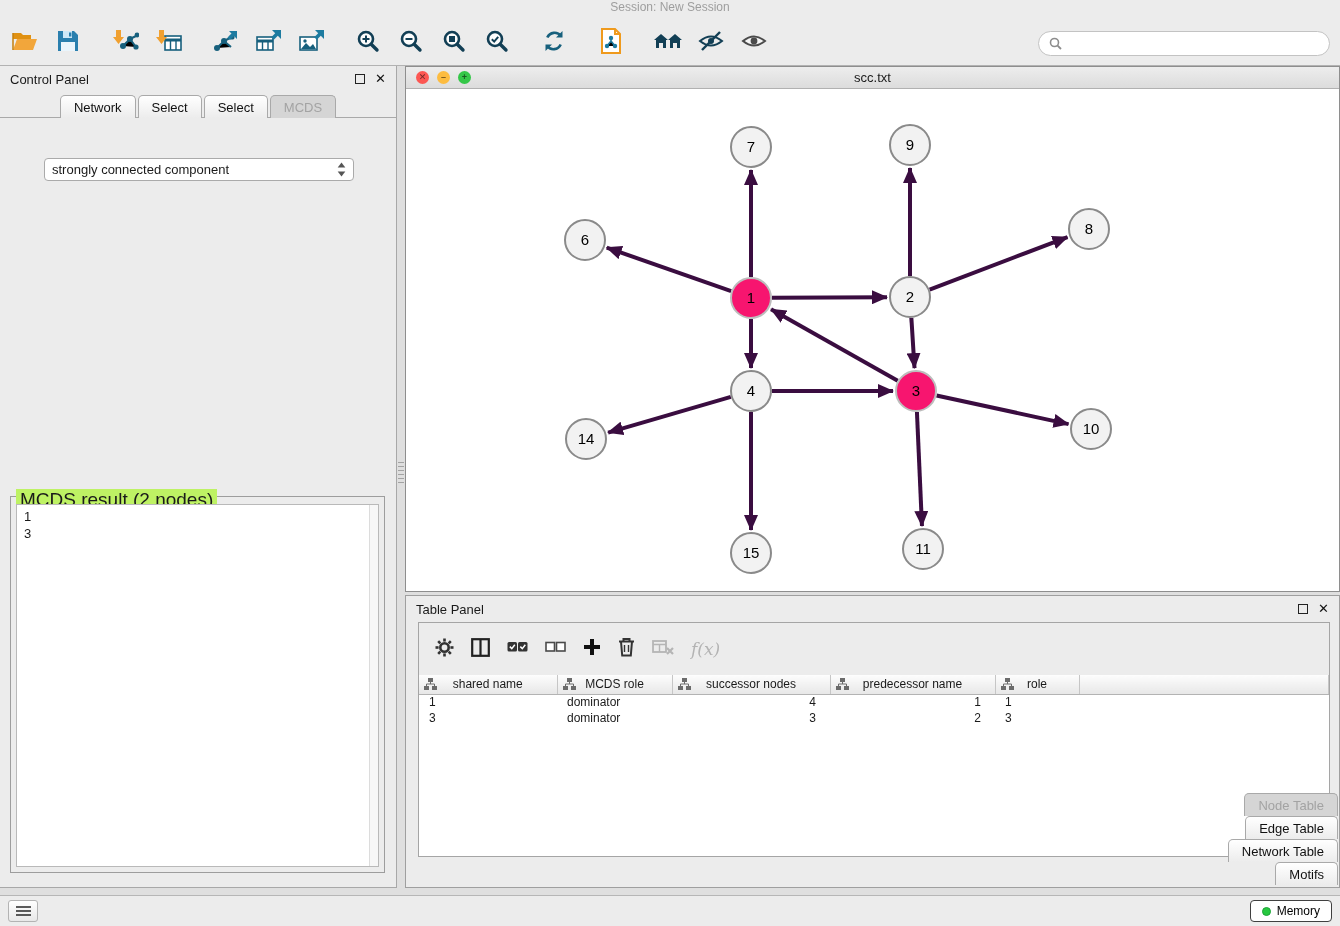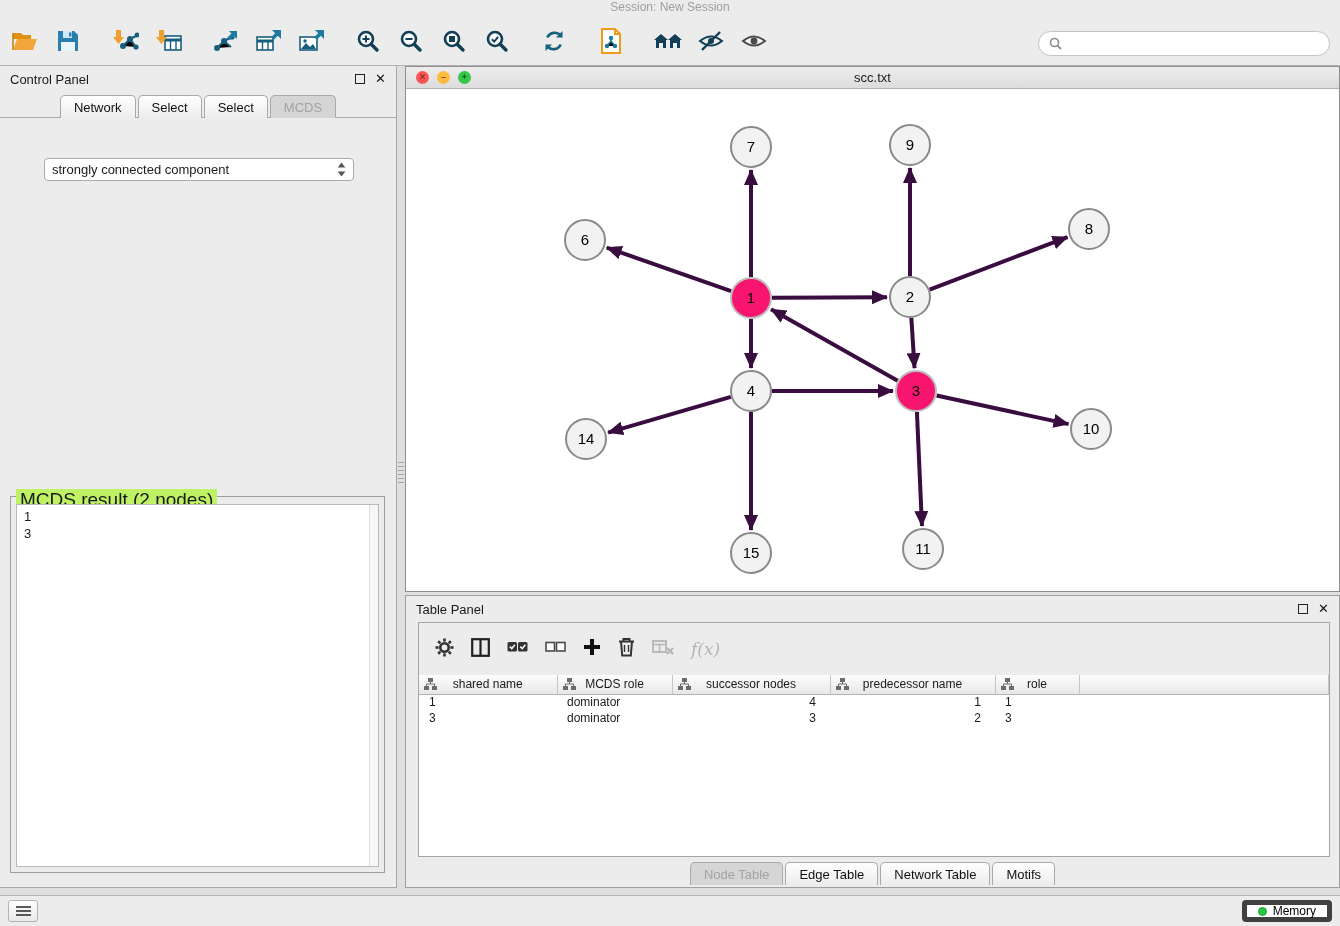--- a/index.html
+++ b/index.html
@@ -125,34 +125,34 @@
   }
   .node-table th .tree-ic { position: absolute; left: 5px; top: 3px; }
   .node-table th:nth-child(1) { width: 138px; }
   .node-table th:nth-child(2) { width: 115px; }
   .node-table th:nth-child(3) { width: 158px; }
   .node-table th:nth-child(4) { width: 165px; }
   .node-table th:nth-child(5) { width: 84px; }
   .node-table td { height: 16px; padding: 0 10px; overflow: hidden; white-space: nowrap; }
   td.al-right { text-align: right; padding-right: 14px; }
   td.al-left { text-align: left; }
-  .tp-tabs { position: absolute; bottom: 3px; left: 0; right: 0; display: flex; justify-content: center; align-items: flex-end; }
+  .tp-tabs { position: absolute; bottom: 3px; left: 0; right: 0; display: flex; justify-content: center; align-items: flex-end; flex-direction: column; }
 
   
   .statusbar {
     position: absolute; bottom: 0; left: 0; width: 100%; height: 31px;
     background: #ececec; border-top: 1px solid #b6b6b6;
     display: flex; align-items: center; padding: 0 8px;
   }
   .menu-btn {
     width: 30px; height: 22px; border: 1px solid #b3b3b3; border-radius: 3px;
     background: linear-gradient(#ffffff, #e8e8e8); display: flex; align-items: center; justify-content: center;
   }
   .memory-btn {
-    margin-left: auto; height: 22px; border: 5px solid #404040; border-radius: 4px; background: #fff;
+    margin-left: auto; height: 22px; border: 1px solid #404040; border-radius: 4px; background: #fff;
     display: flex; align-items: center; gap: 6px; padding: 0 11px; font-size: 12px; font-family: inherit;
   }
   .mem-dot { width: 9px; height: 9px; border-radius: 50%; background: #27c840; border: 1px solid #1da337; }
 
   
   .v-grip { position: absolute; left: 398px; top: 396px; width: 6px; height: 24px;
     background: repeating-linear-gradient(to bottom, #a3a3a3 0 1px, transparent 1px 4px); }
   .h-grip { position: absolute; left: 850px; top: 521px; width: 22px; height: 5px;
     background: repeating-linear-gradient(to right, #a3a3a3 0 1px, transparent 1px 4px); }
 

